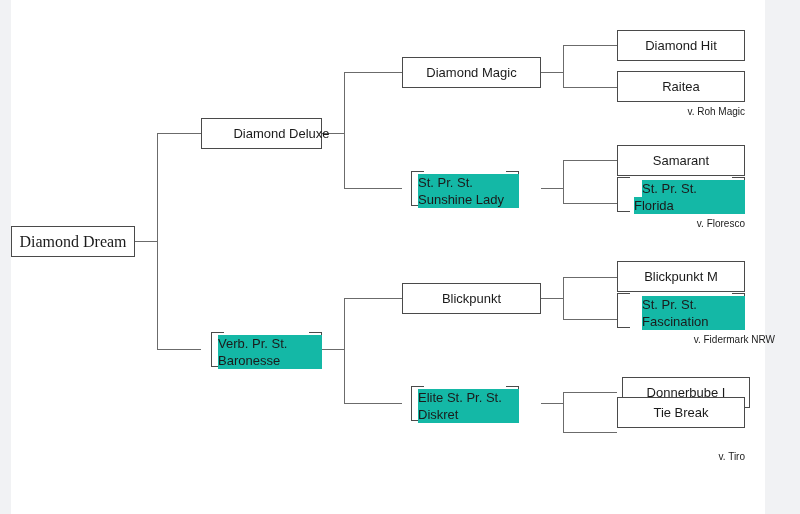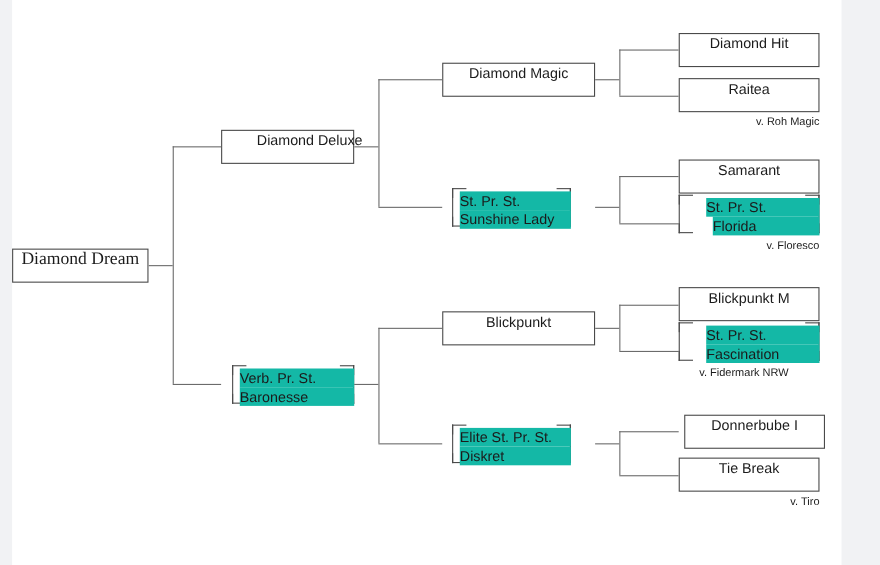--- a/index.html
+++ b/index.html
@@ -40,21 +40,21 @@
     background: #ffffff;
     color: #1b1b1b;
     font-size: 13px;
     line-height: 17px;
     white-space: nowrap;
   }
 
   
   .node.single {
     display: flex;
-    align-items: flex-start;
+    align-items: center;
     justify-content: center;
     text-align: center;
   }
 
   
   .node.root {
     font-family: "Liberation Serif", serif;
     font-size: 16px;
   }
 
@@ -217,41 +217,41 @@
       <span>Samarant</span>
     </div>
     <div class="node bracket" style="left:606px; top:177px; width:128px; height:35px;">
       <span class="corner tl"></span>
       <span class="corner tr"></span>
       <span class="corner bl"></span>
       <span class="corner br"></span>
       <span class="rail l"></span>
       <span class="rail r"></span>
       <span class="line" style="margin-left:18px;">St. Pr. St.</span>
-      <span class="line" style="margin-left:24px;">Florida</span>
+      <span class="line" style="margin-left:10px;">Florida</span>
     </div>
     <div class="caption" style="left:594px; top:218px; width:140px;">v. Floresco</div>
 
     <div class="node single" style="left:606px; top:261px; width:128px; height:31px;">
       <span>Blickpunkt M</span>
     </div>
     <div class="node bracket" style="left:606px; top:293px; width:128px; height:35px;">
       <span class="corner tl"></span>
       <span class="corner tr"></span>
       <span class="corner bl"></span>
       <span class="corner br"></span>
       <span class="rail l"></span>
       <span class="rail r"></span>
       <span class="line" style="margin-left:18px;">St. Pr. St.</span>
       <span class="line" style="margin-left:18px;">Fascination</span>
     </div>
-    <div class="caption" style="left:546px; top:334px; width:160px;">v. Fidermark NRW</div>
+    <div class="caption" style="left:604px; top:334px; width:160px;">v. Fidermark NRW</div>
 
     <div class="node single" style="left:611px; top:377px; width:128px; height:31px;">
       <span>Donnerbube I</span>
     </div>
-    <div class="node single" style="left:606px; top:416px; width:128px; height:31px;">
+    <div class="node single" style="left:606px; top:397px; width:128px; height:31px;">
       <span>Tie Break</span>
     </div>
     <div class="caption" style="left:594px; top:451px; width:140px;">v. Tiro</div>
 
   </div>
 </div>
 
 </body></html>

